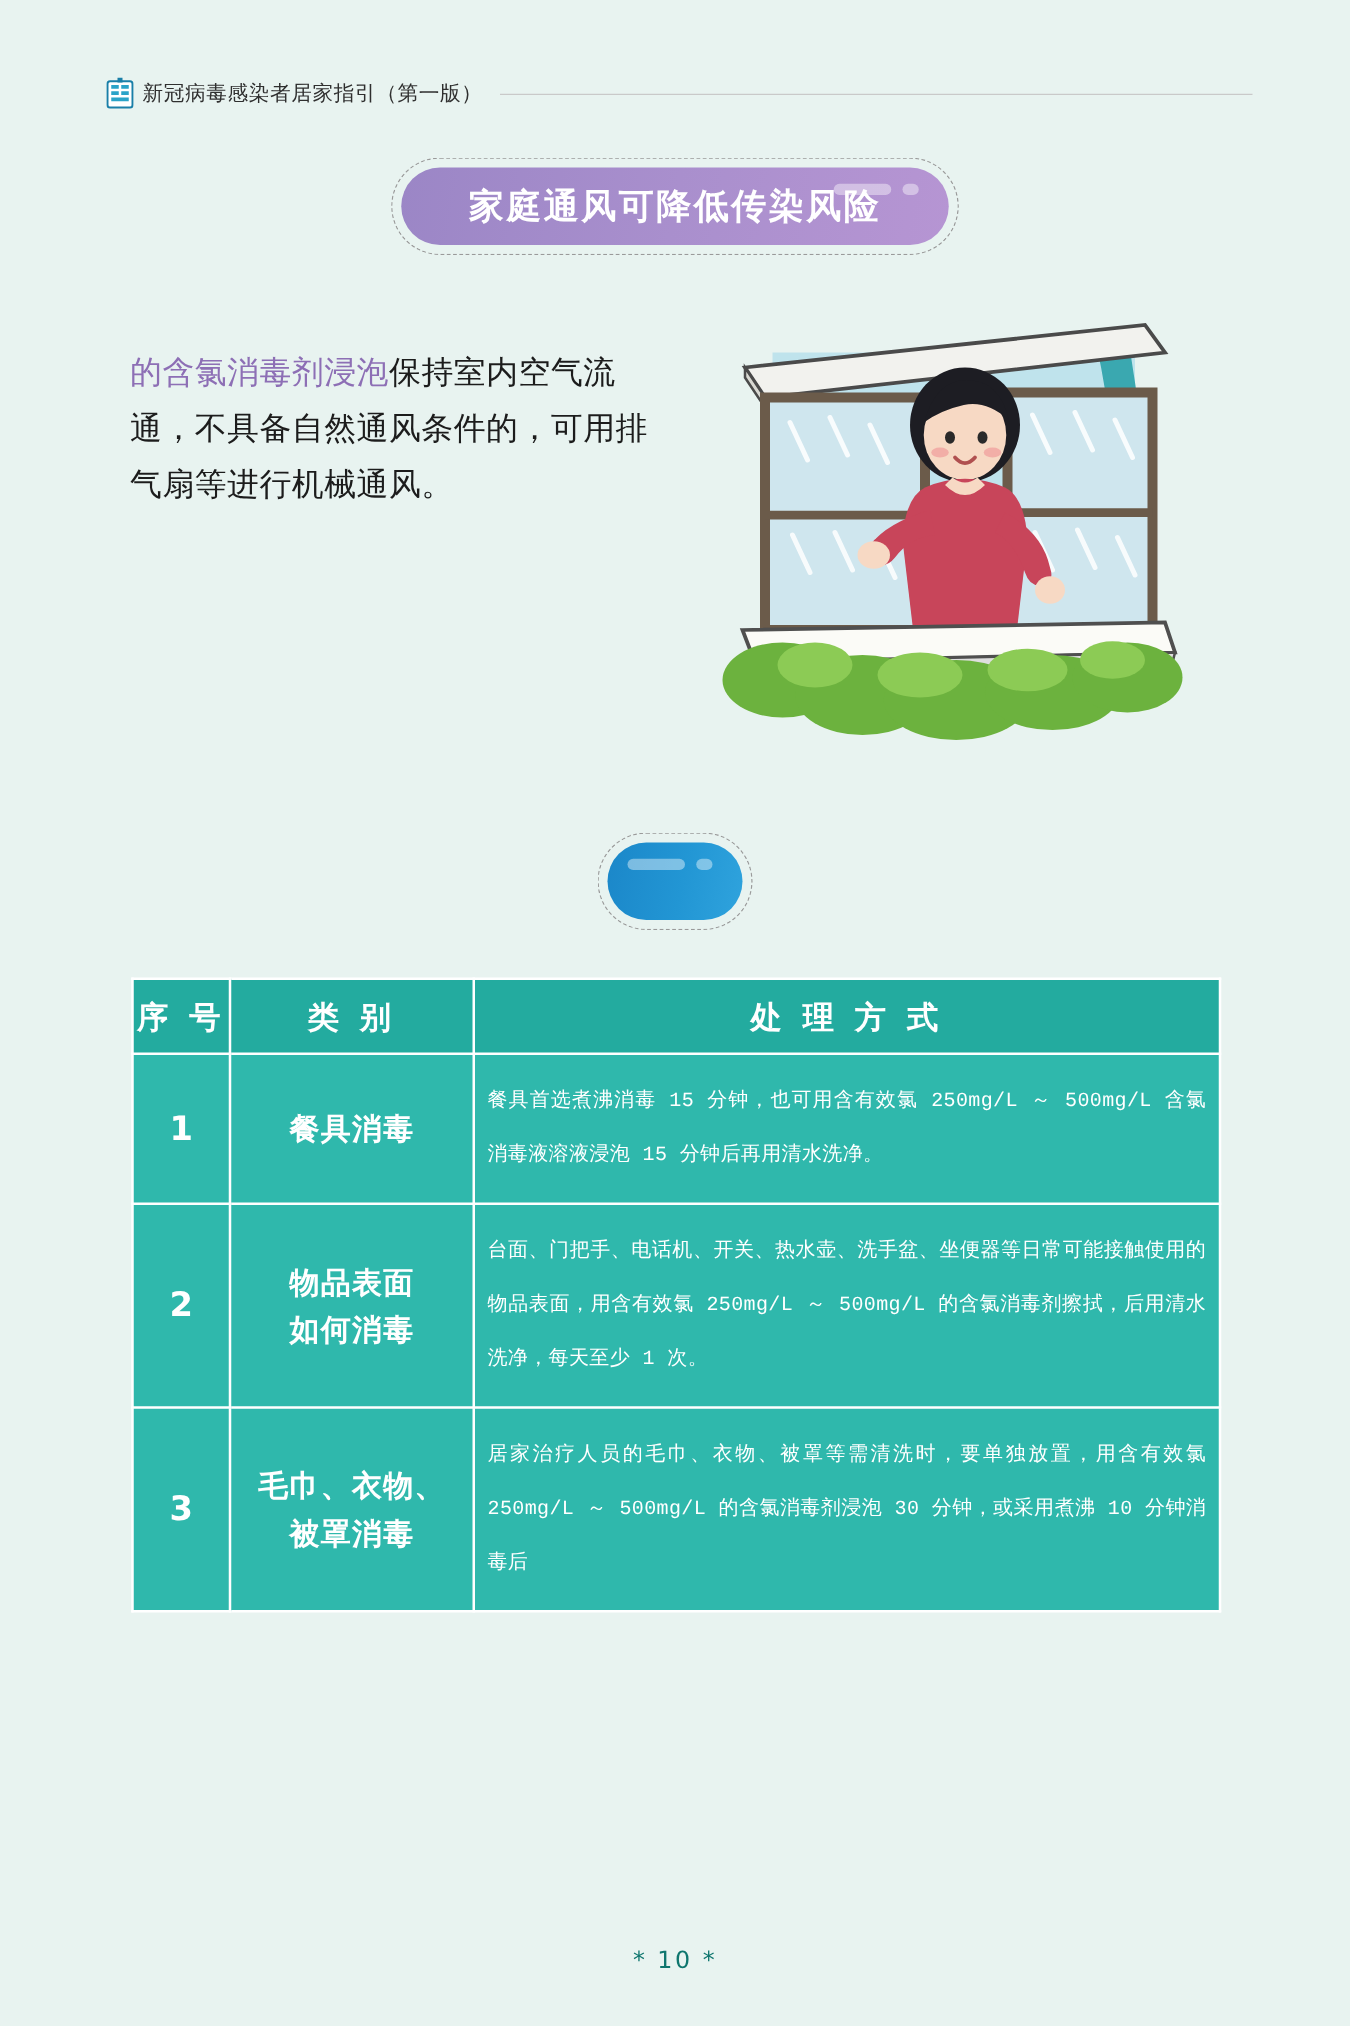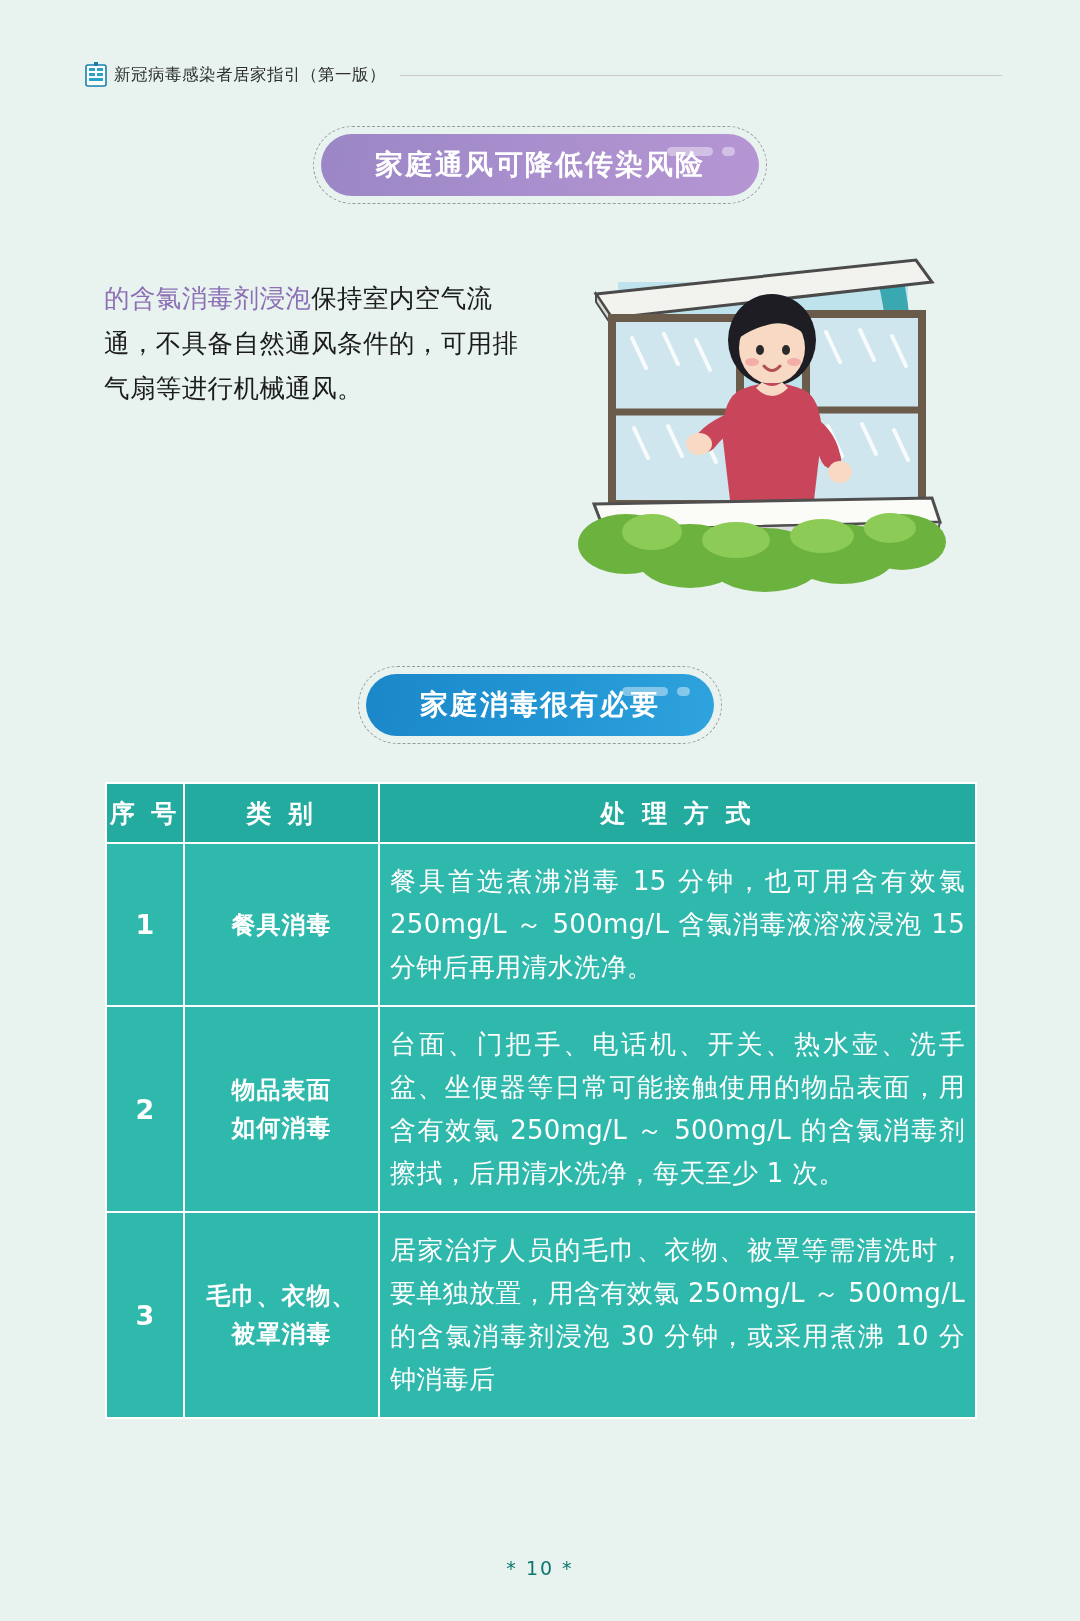--- a/index.html
+++ b/index.html
@@ -137,26 +137,27 @@
     font-weight: bold;
     letter-spacing: 4px;
   }
   table.dis tbody td {
     background: #2fb8ac;
     padding: 16px 10px;
   }
   td.c-num { width: 78px; text-align: center; font-size: 27px; font-weight: bold; }
   td.c-cat { width: 195px; text-align: center; font-size: 24px; font-weight: bold; line-height: 38px; letter-spacing: 1px;}
   td.c-desc {
-    font-size: 26px;
+    font-size: 16px;
     line-height: 43px;
     text-align: justify;
     text-align-last: left;
     padding: 18px 24px 18px 30px;
     letter-spacing: .3px;
+    font-family: Liberation Mono, monospace;
   }
   col.num { width: 78px; }
   col.cat { width: 195px; }
 
   
   .footer {
     position: absolute;
     bottom: 42px;
     left: 0;
     width: 100%;
@@ -278,21 +279,20 @@
       <ellipse cx="262" cy="314" rx="32" ry="17"></ellipse>
       <ellipse cx="330" cy="306" rx="26" ry="15"></ellipse>
     </g>
   </svg>
 </div>
 
 <div class="pill-wrap" id="pill2">
   <div class="pill pill-blue">
     <span class="gloss1"></span>
     <span class="gloss2"></span>
-    <span class="ptxt">家庭消毒很有必要</span>
   </div>
 </div>
 
 <div class="tablewrap">
   <table class="dis">
     <colgroup>
         <col class="num">
         <col class="cat">
         <col>
       </colgroup>

